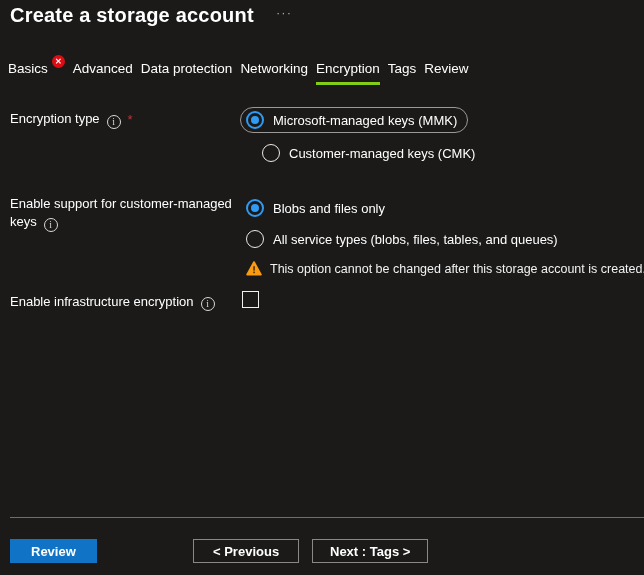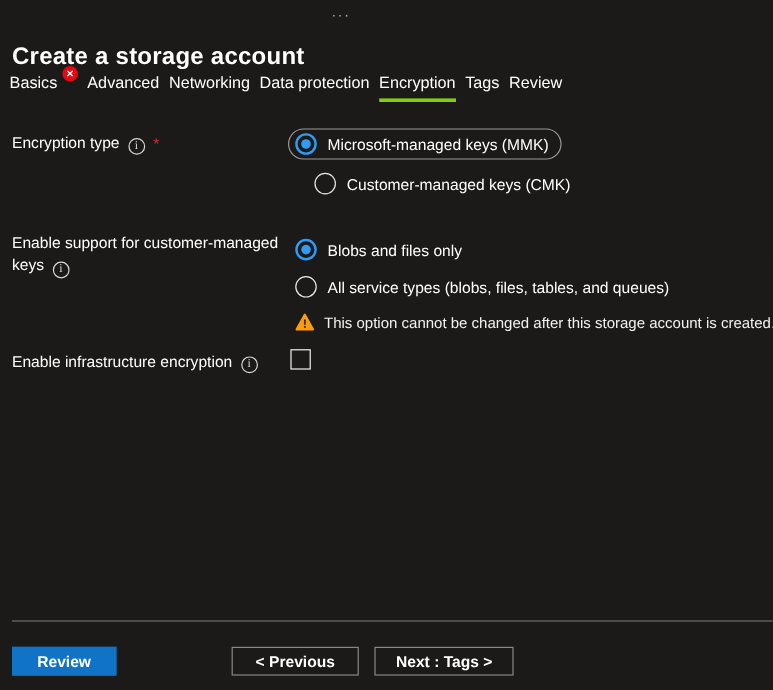--- a/index.html
+++ b/index.html
@@ -8,21 +8,21 @@
     background: #1b1a19;
     color: #ffffff;
     font-family: "Liberation Sans", sans-serif;
     position: relative;
     overflow: hidden;
   }
 
   
   .page-title {
     position: absolute; left: 10px; top: 4px;
-    font-size: 20px; font-weight: bold; letter-spacing: 0.2px; margin-top: 32px;
+    font-size: 20px; font-weight: bold; letter-spacing: 0.2px;
   }
   .title-ellipsis {
     position: absolute; left: 276px; top: 5px;
     color: #a8a8a8; font-size: 13px; letter-spacing: 1px; cursor: pointer;
   }
 
   
   .tabs {
     position: absolute; left: 8px; top: 61px;
     display: flex; align-items: flex-end; gap: 8px;
@@ -113,22 +113,22 @@
 
 <div class="page-title">Create a storage account</div>
 <div class="title-ellipsis">···</div>
 
 <div class="tabs">
   <div class="tab">
     <span>Basics</span>
     <span class="error-badge">✕</span>
   </div>
   <div class="tab">Advanced</div>
+  <div class="tab">Data protection</div>
   <div class="tab">Networking</div>
-  <div class="tab">Data protection</div>
   <div class="tab active">Encryption</div>
   <div class="tab">Tags</div>
   <div class="tab">Review</div>
 </div>
 
 <div class="row1-label">
   <span class="field-label">Encryption type</span>
   <span class="info-icon">i</span>
   <span class="required-star">*</span>
 </div>

